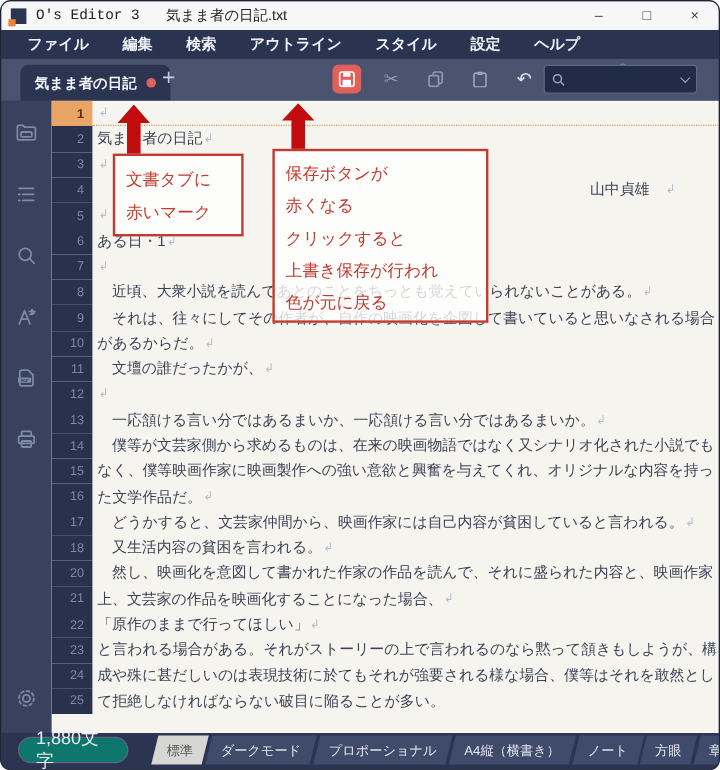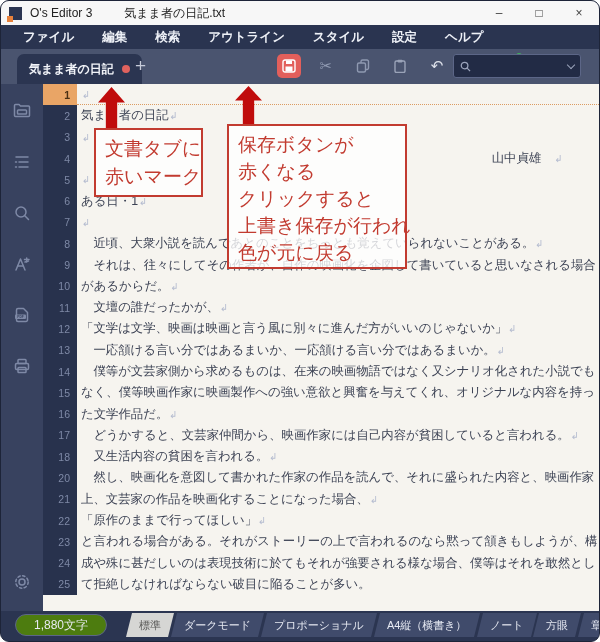--- a/index.html
+++ b/index.html
@@ -5,21 +5,21 @@
   * { margin:0; padding:0; box-sizing:border-box; }
   html,body { background:#fff; font-family:"Liberation Sans","DejaVu Sans",sans-serif; }
   .window{ position:relative; width:600px; height:642px; border-radius:9px; overflow:hidden;
            border:1px solid #1d2438; background:#2b3551; }
 
   
   .titlebar{ position:absolute; left:0; top:0; width:100%; height:24px; background:#f7f7f7;
              display:flex; align-items:center; padding-left:8px; color:#222; font-size:12px; }
   .app-icon{ position:relative; width:13px; height:13px; background:#2b3551; margin-right:8px; }
   .app-icon::after{ content:""; position:absolute; left:-2px; bottom:-2px; width:6px; height:6px; background:#e8823c; }
-  .title-app{ margin-right:32px; }
+  .title-app{ margin-right:22px;font-family:Liberation Mono, monospace; }
   .win-controls{ margin-left:auto; display:flex; height:100%; }
   .win-btn{ width:40px; height:100%; display:flex; align-items:center; justify-content:center;
             color:#444; font-size:12px; }
 
   
   .menubar{ position:absolute; left:0; top:24px; width:100%; height:24px; background:#2a3450;
             display:flex; align-items:center; padding-left:8px; }
   .menu-item{ color:#eef1f7; font-size:12.5px; font-weight:bold; padding:0 14px; }
 
   
@@ -57,29 +57,29 @@
   .txt{ flex:1; height:100%; display:flex; align-items:center; padding-left:4px;
         font-size:12.4px; color:#3c4254; white-space:pre; overflow:hidden; }
   .br-mark{ color:#b6bdd0; font-size:10px; margin-left:1px; }
   .row.current .ln{ background:#e9a566; color:#463category316; color:#4a3014; font-weight:bold; }
   .row.current .txt{ border-bottom:1px dotted #dc9c62; }
   .row.right .txt{ justify-content:flex-end; padding-right:36px; }
 
   
   .overlay{ position:absolute; left:0; top:0; width:100%; height:100%; pointer-events:none; }
   .ann-box{ position:absolute; background:rgba(255,255,255,0.78); border:2px solid #c23b30;
-            color:#c23b30; font-size:19px; line-height:27px; padding:5px 9px; white-space:pre; }
+            color:#c23b30; font-size:14px; line-height:27px; padding:5px 9px; white-space:pre; }
   .ann-arrow{ position:absolute; background:#c00c0c;
               clip-path:polygon(50% 0,100% 37%,71% 37%,71% 100%,29% 100%,29% 37%,0 37%); }
 
   
   .statusbar{ position:absolute; left:0; top:610px; width:100%; height:32px; background:#2b3551;
               display:flex; align-items:center; padding:0 10px 4px 14px; }
-  .count-pill{ height:22px; min-width:92px; border:1px solid #5c6687; border-radius:11px; background:#4d7c0f;
-               color:#e8ebf2; font-size:12px; display:flex; align-items:center; justify-content:center; padding:0 14px; }
+  .count-pill{ height:22px; min-width:92px; border:1px solid #5c6687; border-radius:11px; background:#0f766e;
+               color:#e8ebf2; font-size:15px; display:flex; align-items:center; justify-content:center; padding:0 14px; }
   .modes{ display:flex; margin-left:22px; }
   .mode{ height:24px; background:#404b6b; transform:skewX(-14deg); margin-right:3px;
          display:flex; align-items:center; padding:0 10px; }
   .mode span{ transform:skewX(14deg); color:#e6e9f2; font-size:11px; white-space:nowrap; }
   .mode.selected{ background:#d6d6d4; }
   .mode.selected span{ color:#5a5a58; }
 </style>
 </head>
 <body>
 
@@ -266,21 +266,21 @@
           <div class="txt"><span class="t">があるからだ。</span><span class="br-mark">↲</span></div>
         </div>
 
         <div class="row">
           <div class="ln">11</div>
           <div class="txt"><span class="t">　文壇の誰だったかが、</span><span class="br-mark">↲</span></div>
         </div>
 
         <div class="row">
           <div class="ln">12</div>
-          <div class="txt"><span class="t">「文学は文学、映画は映画と言う風に別々に進んだ方がいいのじゃないか」</span><span class="br-mark">↲</span></div>
+          <div class="txt"><span class="br-mark">↲</span></div>
         </div>
 
         <div class="row">
           <div class="ln">13</div>
           <div class="txt"><span class="t">　一応頷ける言い分ではあるまいか、一応頷ける言い分ではあるまいか。</span><span class="br-mark">↲</span></div>
         </div>
 
         <div class="row">
           <div class="ln">14</div>
           <div class="txt"><span class="t">　僕等が文芸家側から求めるものは、在来の映画物語ではなく又シナリオ化された小説でも</span></div>

